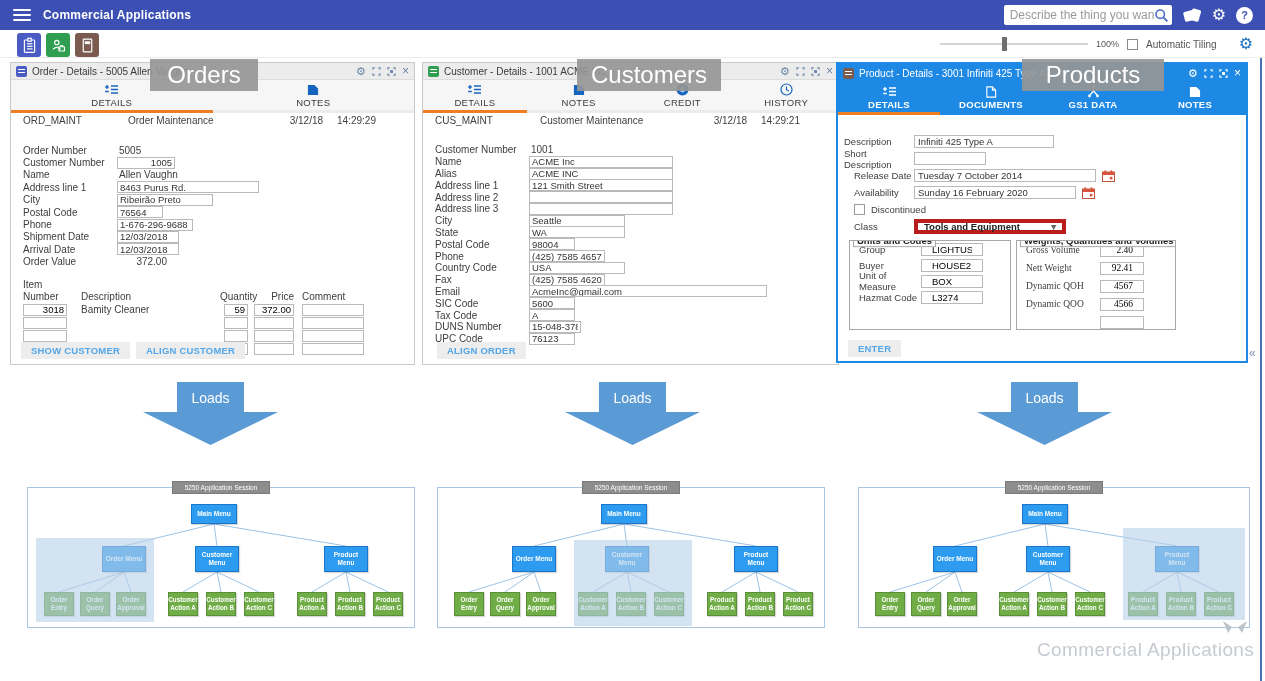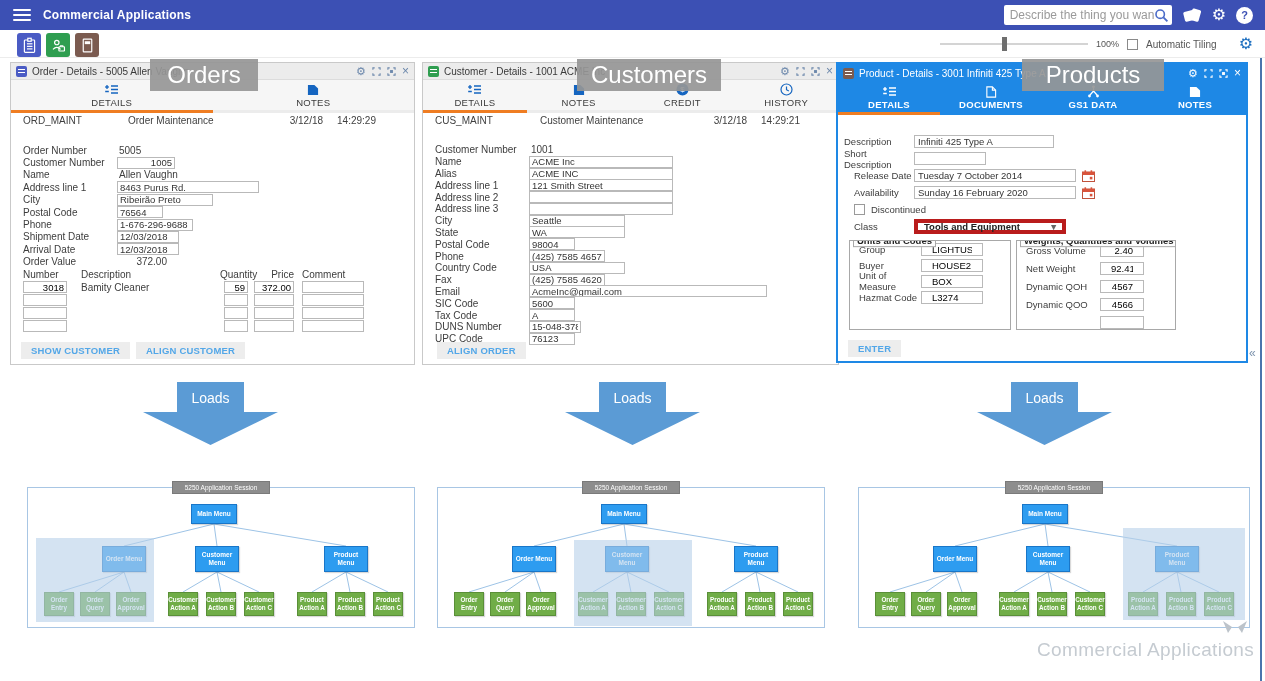--- a/index.html
+++ b/index.html
@@ -85,21 +85,21 @@
   .pr input { border:1px solid #b9b9b9; height:13px; font-size:9.5px; padding:0 3px; color:#333; font-family:inherit; outline:none; }
   .pr .static { padding-left:2px; }
   .ddl { width:152px; height:15px; border:4px solid #b91c1c; display:flex; align-items:center; justify-content:space-between; padding:0 6px; font-weight:bold; color:#222; cursor:pointer; }
   .calico { margin-left:6px; cursor:pointer; }
   .groups { display:flex; margin-top:5px; }
   .fgroup { position:relative; border:1px solid #a8a8a8; width:162px; height:90px; margin-left:5px; overflow:hidden; }
   .fgroup.g2 { width:160px; }
   .glegend { position:absolute; top:-1px; left:3px; transform:translateY(-45%); border:1px solid #a8a8a8; background:#fdfdfd; font-weight:bold; font-size:9.5px; color:#222; padding:0 3px; white-space:nowrap; z-index:2; }
   .gr { display:flex; align-items:center; margin:0 0 0 9px; color:#3d3d3d; }
   .g1 .gr { height:16px; } .g1 .gr:first-of-type { margin-top:13px; }
-  .g2 .gr { height:18px; } .g2 .gr:first-of-type { margin-top:11px; }
+  .g2 .gr { height:18px;font-family:Liberation Serif, serif; } .g2 .gr:first-of-type { margin-top:11px; }
   .gr label { width:62px; flex:none; }
   .g2 .gr label { width:74px; }
   .gr input { border:1px solid #b9b9b9; height:13px; font-size:9.5px; padding:0 10px; font-family:inherit; outline:none; }
   .g1 .gr input { width:62px; }
   .g2 .gr input { width:44px; text-align:right; }
   .penter { position:absolute; left:10px; bottom:4px; }
   .pchk { width:11px; height:11px; border:1px solid #9a9a9a; background:#fff; display:inline-block; margin:0 6px 0 10px; cursor:pointer; }
 
   
   .ovl { position:absolute; top:59px; height:32px; background:rgba(150,150,150,.92); color:#fff; font-size:24px; display:flex; align-items:center; justify-content:center; z-index:50; }
@@ -281,20 +281,23 @@
         </div>
       <div class="fr">
           <label>Arrival Date</label>
           <input style="width: 62px;" value="12/03/2018">
         </div>
       <div class="fr">
           <label>Order Value</label>
           <span class="static num" style="width:50px;display:inline-block">372.00</span>
         </div>
 
+      <div class="fr" style="margin-top:10px">
+          <span>Item</span>
+        </div>
       <div class="itemhead">
         <span class="c-num">Number</span>
         <span class="c-desc">Description</span>
         <span class="c-qty">Quantity</span>
         <span class="c-price">Price</span>
         <span class="c-com" style="text-align:left">Comment</span>
       </div>
       <div class="itemrow">
         <span class="c-num"><input class="in-num num" value="3018" style=""></span>
         <span class="c-desc">Bamity Cleaner</span>
@@ -531,21 +534,21 @@
       <div class="pr">
           <label>Description</label>
           <input style="width: 140px;" value="Infiniti 425 Type A">
         </div>
       <div class="pr">
           <label>Short Description</label>
           <input style="width: 72px;" value="">
         </div>
       <div class="pr">
           <label class="ind">Release Date</label>
-          <input style="width: 162px;" value="Tuesday 7 October 2014">
+          <input style="width: 182px;" value="Tuesday 7 October 2014">
           <svg class="calico" width="13" height="12" viewBox="0 0 13 12">
             <rect x="0.5" y="2" width="12" height="9.5" fill="#fff" stroke="#c0523b"></rect>
             <rect x="0.5" y="2" width="12" height="3" fill="#d9543c"></rect>
             <rect x="2.5" y="0.3" width="1.6" height="3" fill="#d9543c"></rect>
             <rect x="8.6" y="0.3" width="1.6" height="3" fill="#d9543c"></rect>
             <rect x="7.8" y="6.8" width="2.6" height="2.6" fill="#d9543c"></rect>
           </svg>
         </div>
       <div class="pr">
           <label class="ind">Availability</label>

